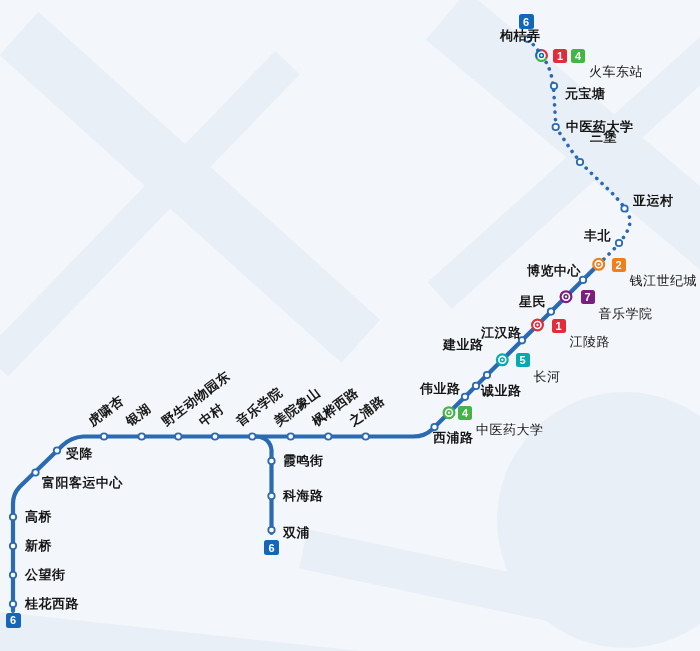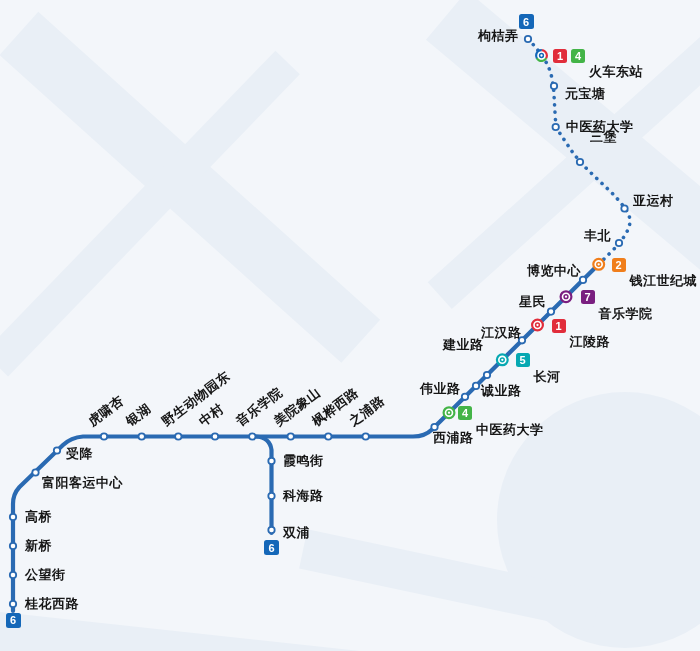--- a/index.html
+++ b/index.html
@@ -4,21 +4,21 @@
 <title></title>
 <style>
   html,body{margin:0;padding:0;}
   body{font-family:"Liberation Sans","DejaVu Sans",sans-serif;}
   #stage{position:relative;width:700px;height:651px;background:#f3f6fa;overflow:hidden;}
   #mapsvg{position:absolute;left:0;top:0;}
   .st-label{position:absolute;font-size:13px;line-height:14px;font-weight:700;color:#161616;
     white-space:nowrap;letter-spacing:.5px;cursor:pointer;}
   .st-label.diag{transform:rotate(-37deg);transform-origin:0 100%;}
   .st-row{position:absolute;display:flex;align-items:center;gap:4px;height:15px;cursor:pointer;}
-  .st-row .st-label-inline{font-size:13px;font-weight:700;color:#161616;white-space:nowrap;letter-spacing:.5px;margin-top:33px;}
+  .st-row .st-label-inline{font-size:13px;font-weight:400;color:#161616;white-space:nowrap;letter-spacing:.5px;margin-top:33px;}
   .badge{display:flex;align-items:center;justify-content:center;width:14px;height:14px;
     border-radius:2.5px;color:#fff;font-size:11px;font-weight:700;}
   .badge.terminal{position:absolute;width:15px;height:15px;}
 </style>
 </head>
 <body>
 
 <div id="stage">
 
   <svg id="mapsvg" width="700" height="651" viewBox="0 0 700 651">
@@ -124,21 +124,21 @@
   <div class="st-label" style="left:481px;top:384px">诚业路</div>
   <div class="st-label" style="left:443px;top:338px">建业路</div>
   <div class="st-label" style="left:481px;top:326px">江汉路</div>
   <div class="st-label" style="left:519px;top:295px">星民</div>
   <div class="st-label" style="left:527px;top:264px">博览中心</div>
   <div class="st-label" style="left:584px;top:229px">丰北</div>
   <div class="st-label" style="left:633px;top:194px">亚运村</div>
   <div class="st-label" style="left:590px;top:130px">三堡</div>
   <div class="st-label" style="left:566px;top:120px">中医药大学</div>
   <div class="st-label" style="left:565px;top:87px">元宝塘</div>
-  <div class="st-label" style="left:478px;top:29px">枸桔弄</div>
+  <div class="st-label" style="left:500px;top:29px">枸桔弄</div>
 
   <div class="st-label" style="left:283px;top:454px">霞鸣街</div>
   <div class="st-label" style="left:283px;top:489px">科海路</div>
   <div class="st-label" style="left:283px;top:526px">双浦</div>
 
   <div class="st-row" style="left:458px;top:405.5px">
     <span class="badge" style="background: rgb(67, 180, 71);">4</span>
     <span class="st-label-inline">中医药大学</span>
   </div>
   <div class="st-row" style="left:515.5px;top:352.5px">

